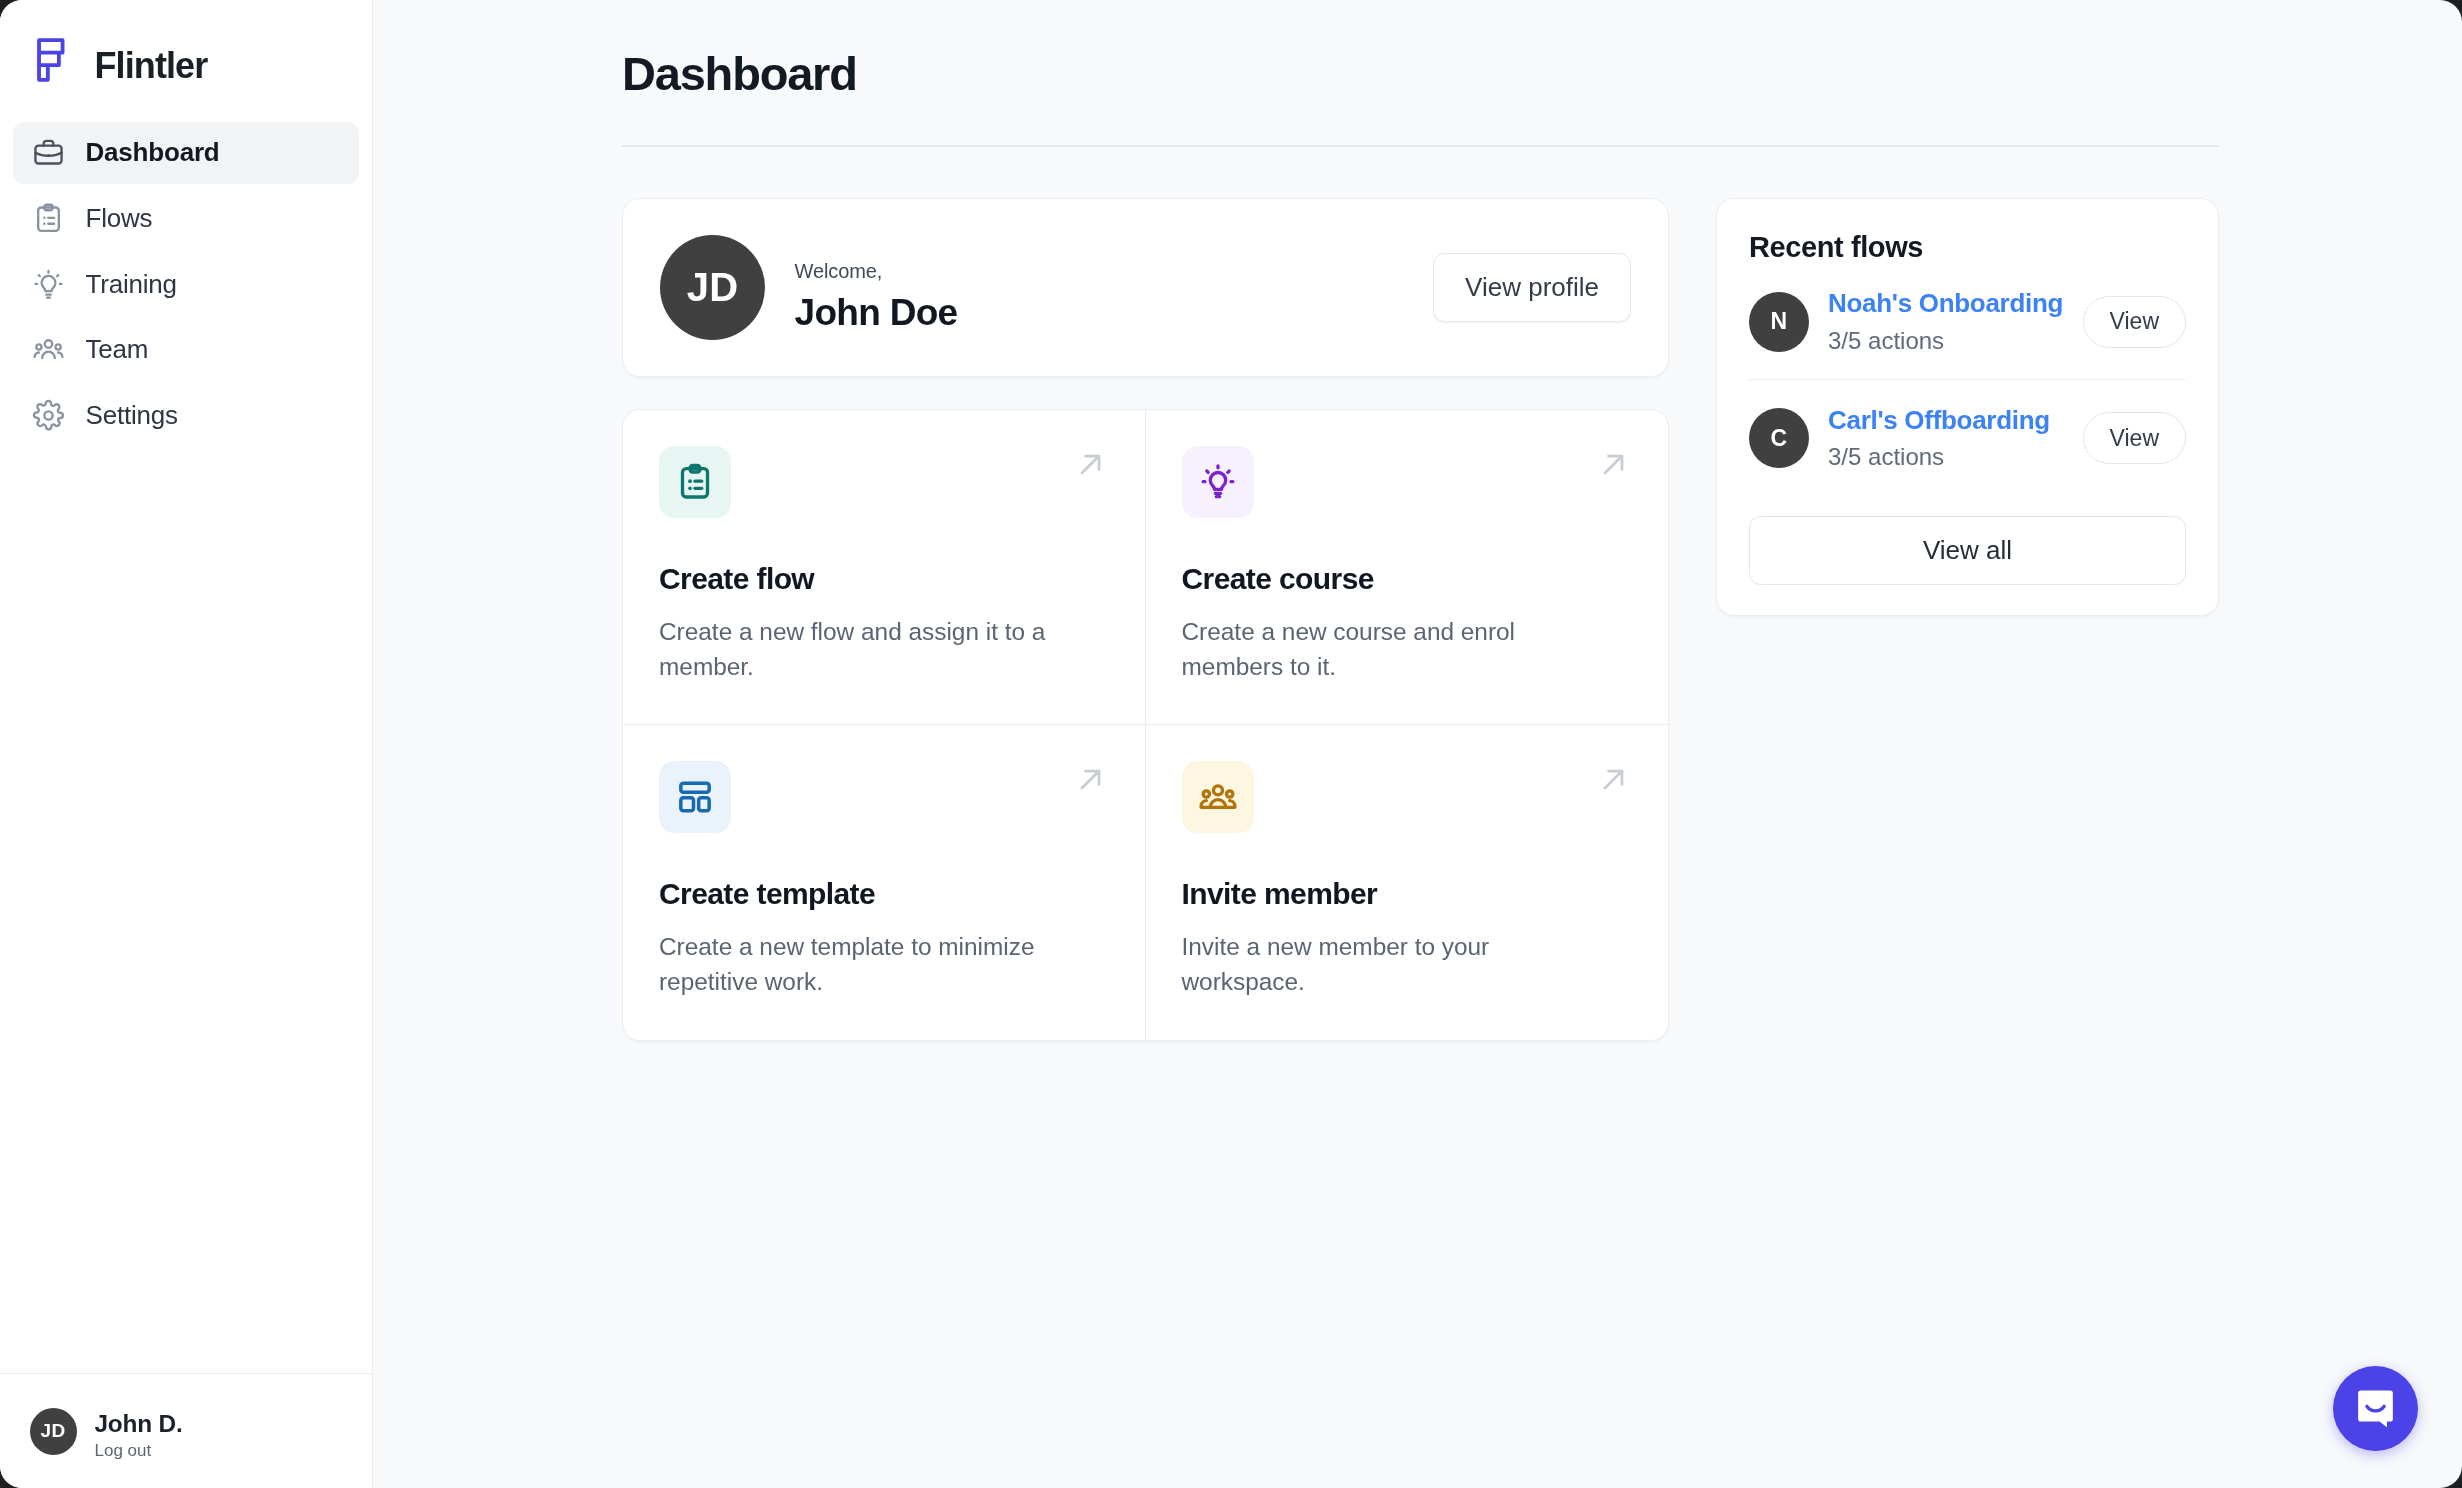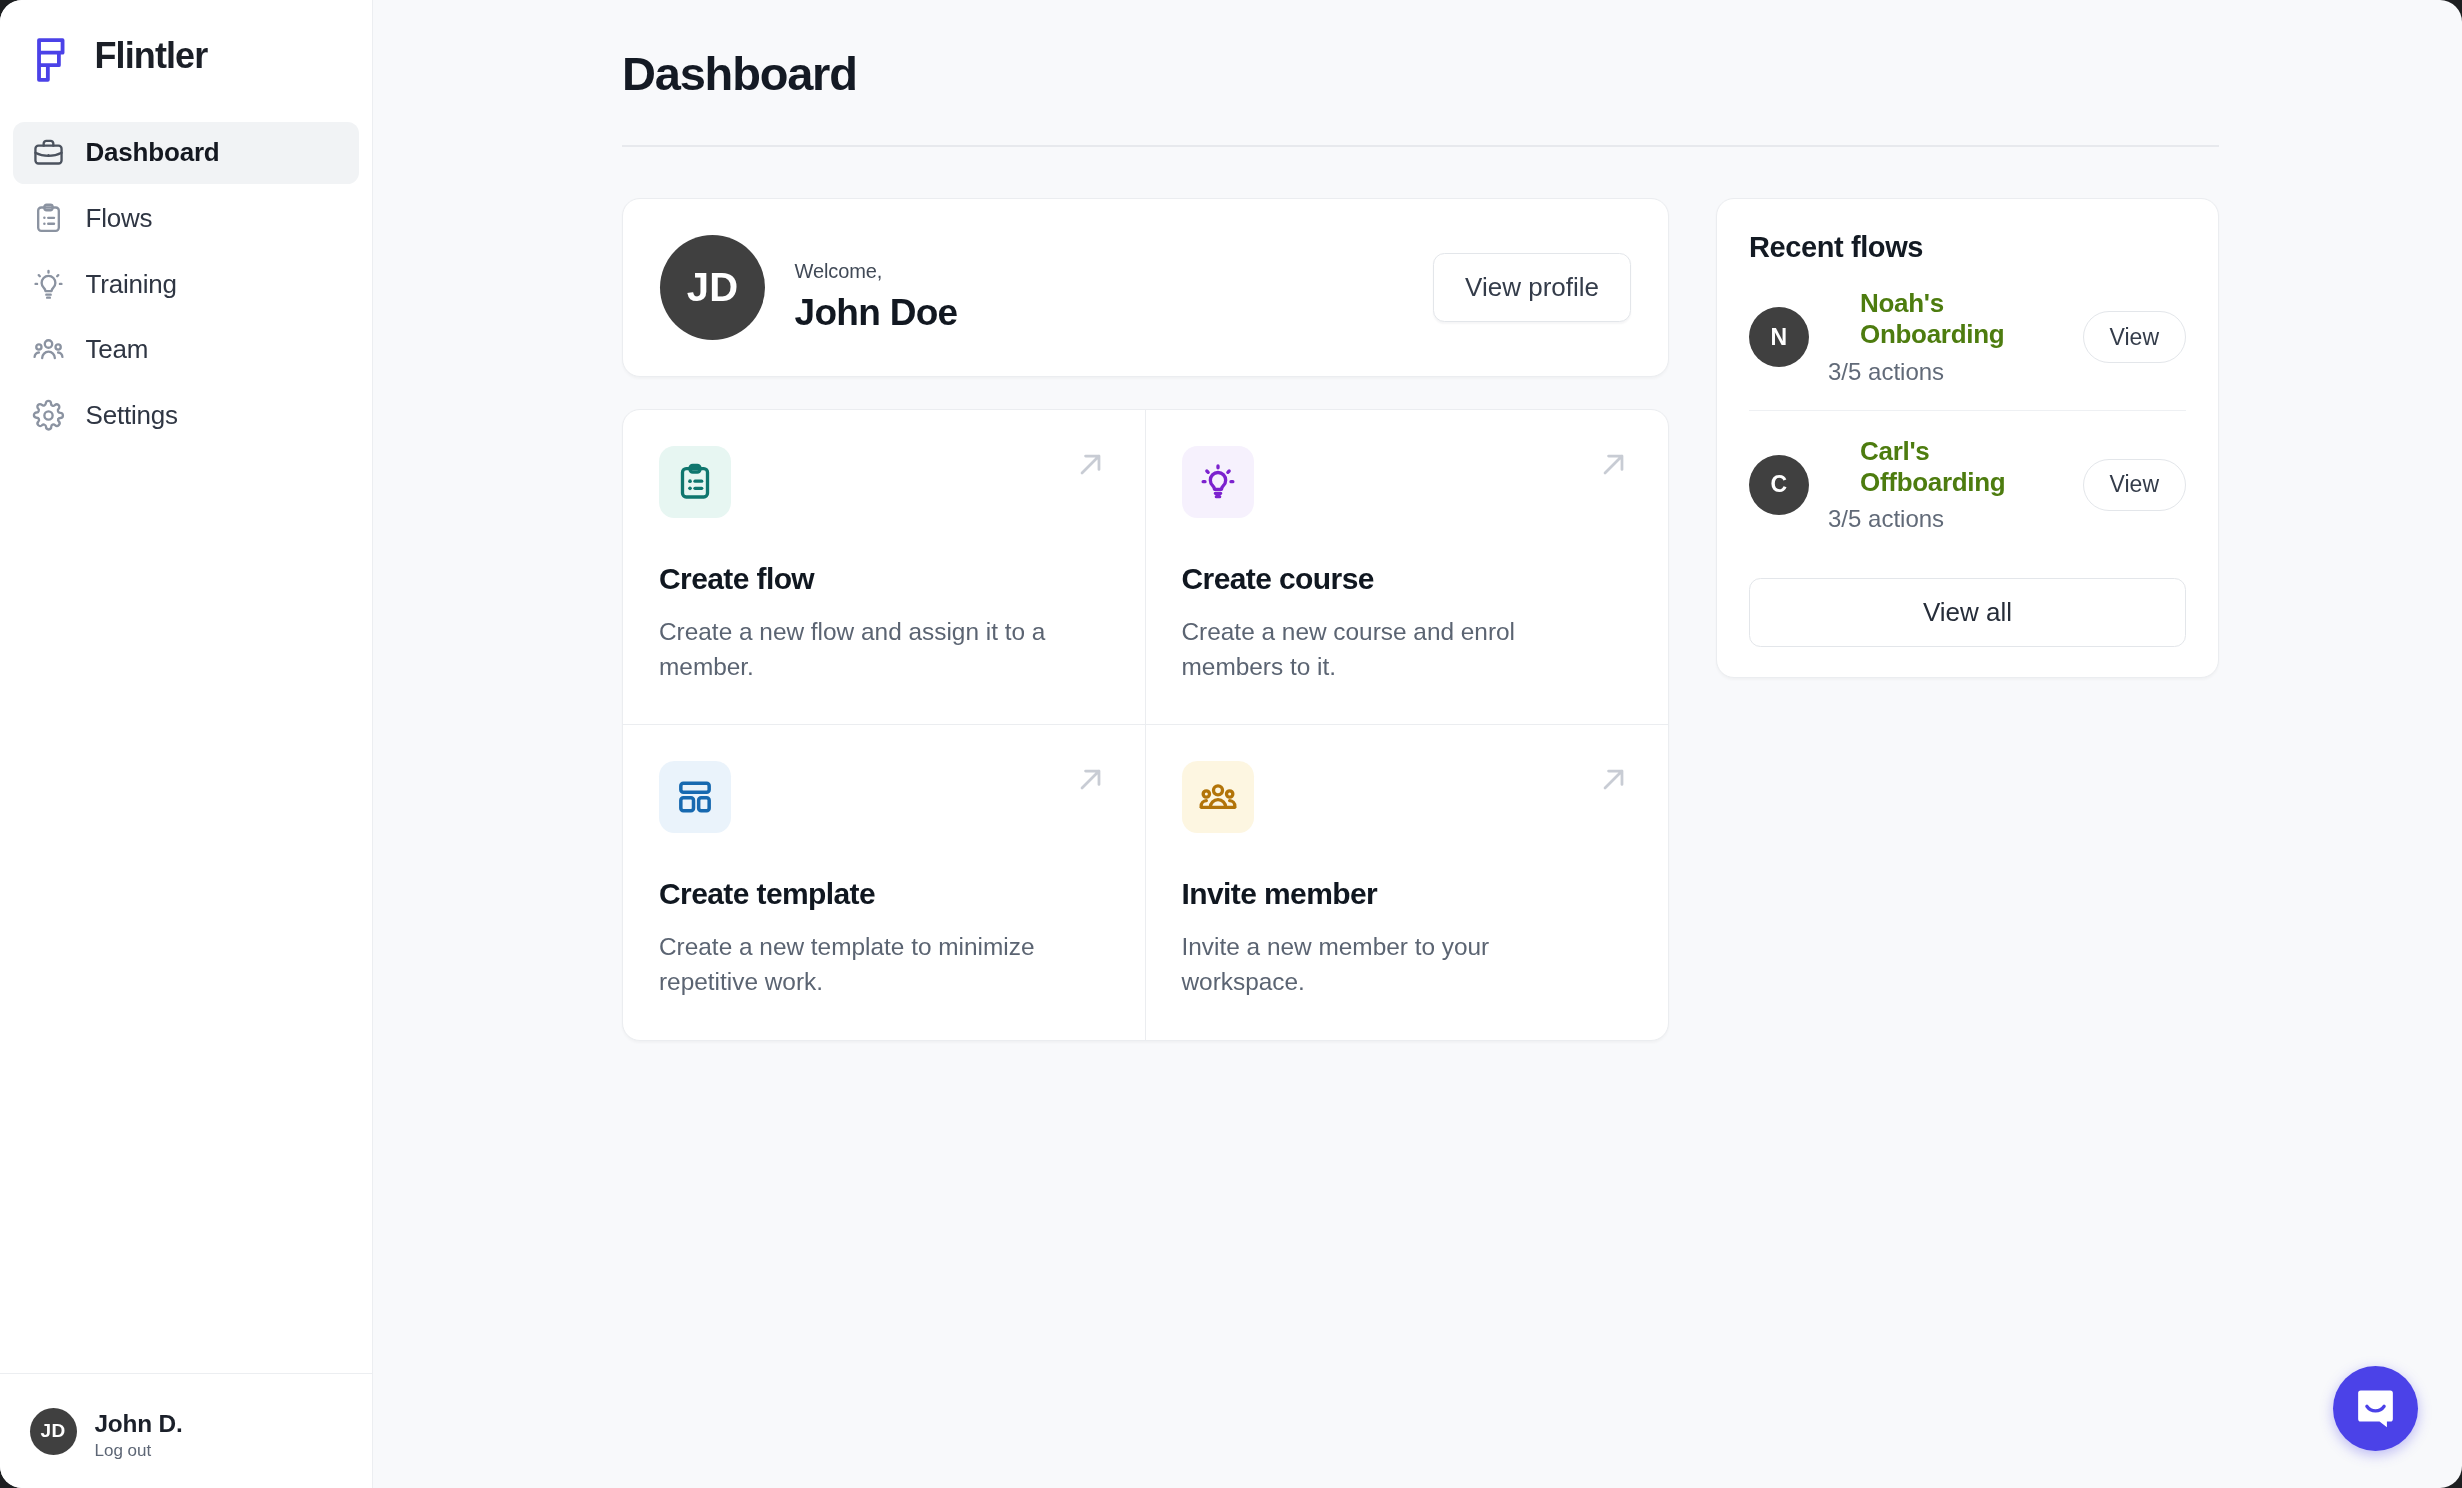--- a/index.html
+++ b/index.html
@@ -38,21 +38,21 @@
   
   .app { flex:1; display:flex; background:#f8f9fb; min-height:0; }
 
   
   .sidebar {
     width:373px; flex:0 0 373px;
     background:#ffffff;
     border-right:1.9px solid #eceef1;
     display:flex; flex-direction:column;
   }
-  .brand { display:flex; align-items:flex-start; gap:19px; padding:35px 0 23px 29.5px; }
+  .brand { display:flex; align-items:flex-end; gap:19px; padding:35px 0 23px 29.5px; }
   .brand-mark { width:46px; height:50px; flex:0 0 46px; }
   .brand-name { font-size:36px; font-weight:700; color:#1b1f27; letter-spacing:-0.9px; }
 
   .nav { padding:11.5px 13px 0 13px; display:flex; flex-direction:column; gap:3.8px; }
   .nav-item {
     display:flex; align-items:center; gap:20.5px;
     height:62px; padding:0 19px;
     border-radius:11.5px;
     cursor:pointer;
     color:#3d4451;
@@ -149,21 +149,21 @@
   .tile-title { font-size:30px; font-weight:700; color:#101720; margin-top:44px; letter-spacing:-0.6px; }
   .tile-desc { font-size:24.4px; color:#5b6472; margin-top:19px; line-height:1.42; max-width:423px; }
 
   
   .panel { padding:32px 32px 29.5px 32px; }
   .panel-title { font-size:29px; font-weight:700; color:#131a23; letter-spacing:-0.4px; }
   .flow-row { display:flex; align-items:center; gap:19px; padding:24.4px 0; }
   .flow-row + .flow-row { border-top:1.9px solid #eef0f3; }
   .avatar.md { width:60px; height:60px; font-size:23px; }
   .flow-txt { flex:1; min-width:0; }
-  .flow-name { font-size:26px; color:#4d7c0f; font-weight:600; letter-spacing:-0.3px;margin-left:32px; }
+  .flow-name { font-size:26px; color:#3b82f6; font-weight:600; letter-spacing:-0.3px; }
   .flow-sub  { font-size:24px; color:#616a78; margin-top:7.7px; }
   .btn-pill {
     border:1.9px solid #e3e6ea; background:#fff;
     border-radius:641px; font-size:23px; color:#343c4a;
     padding:11.5px 26px; cursor:pointer; font-family:inherit; white-space:nowrap;
   }
   .btn-wide {
     display:block; width:100%;
     border:1.9px solid #e3e6ea; background:#fff;
     border-radius:11.5px; font-size:26px; color:#262d39;

